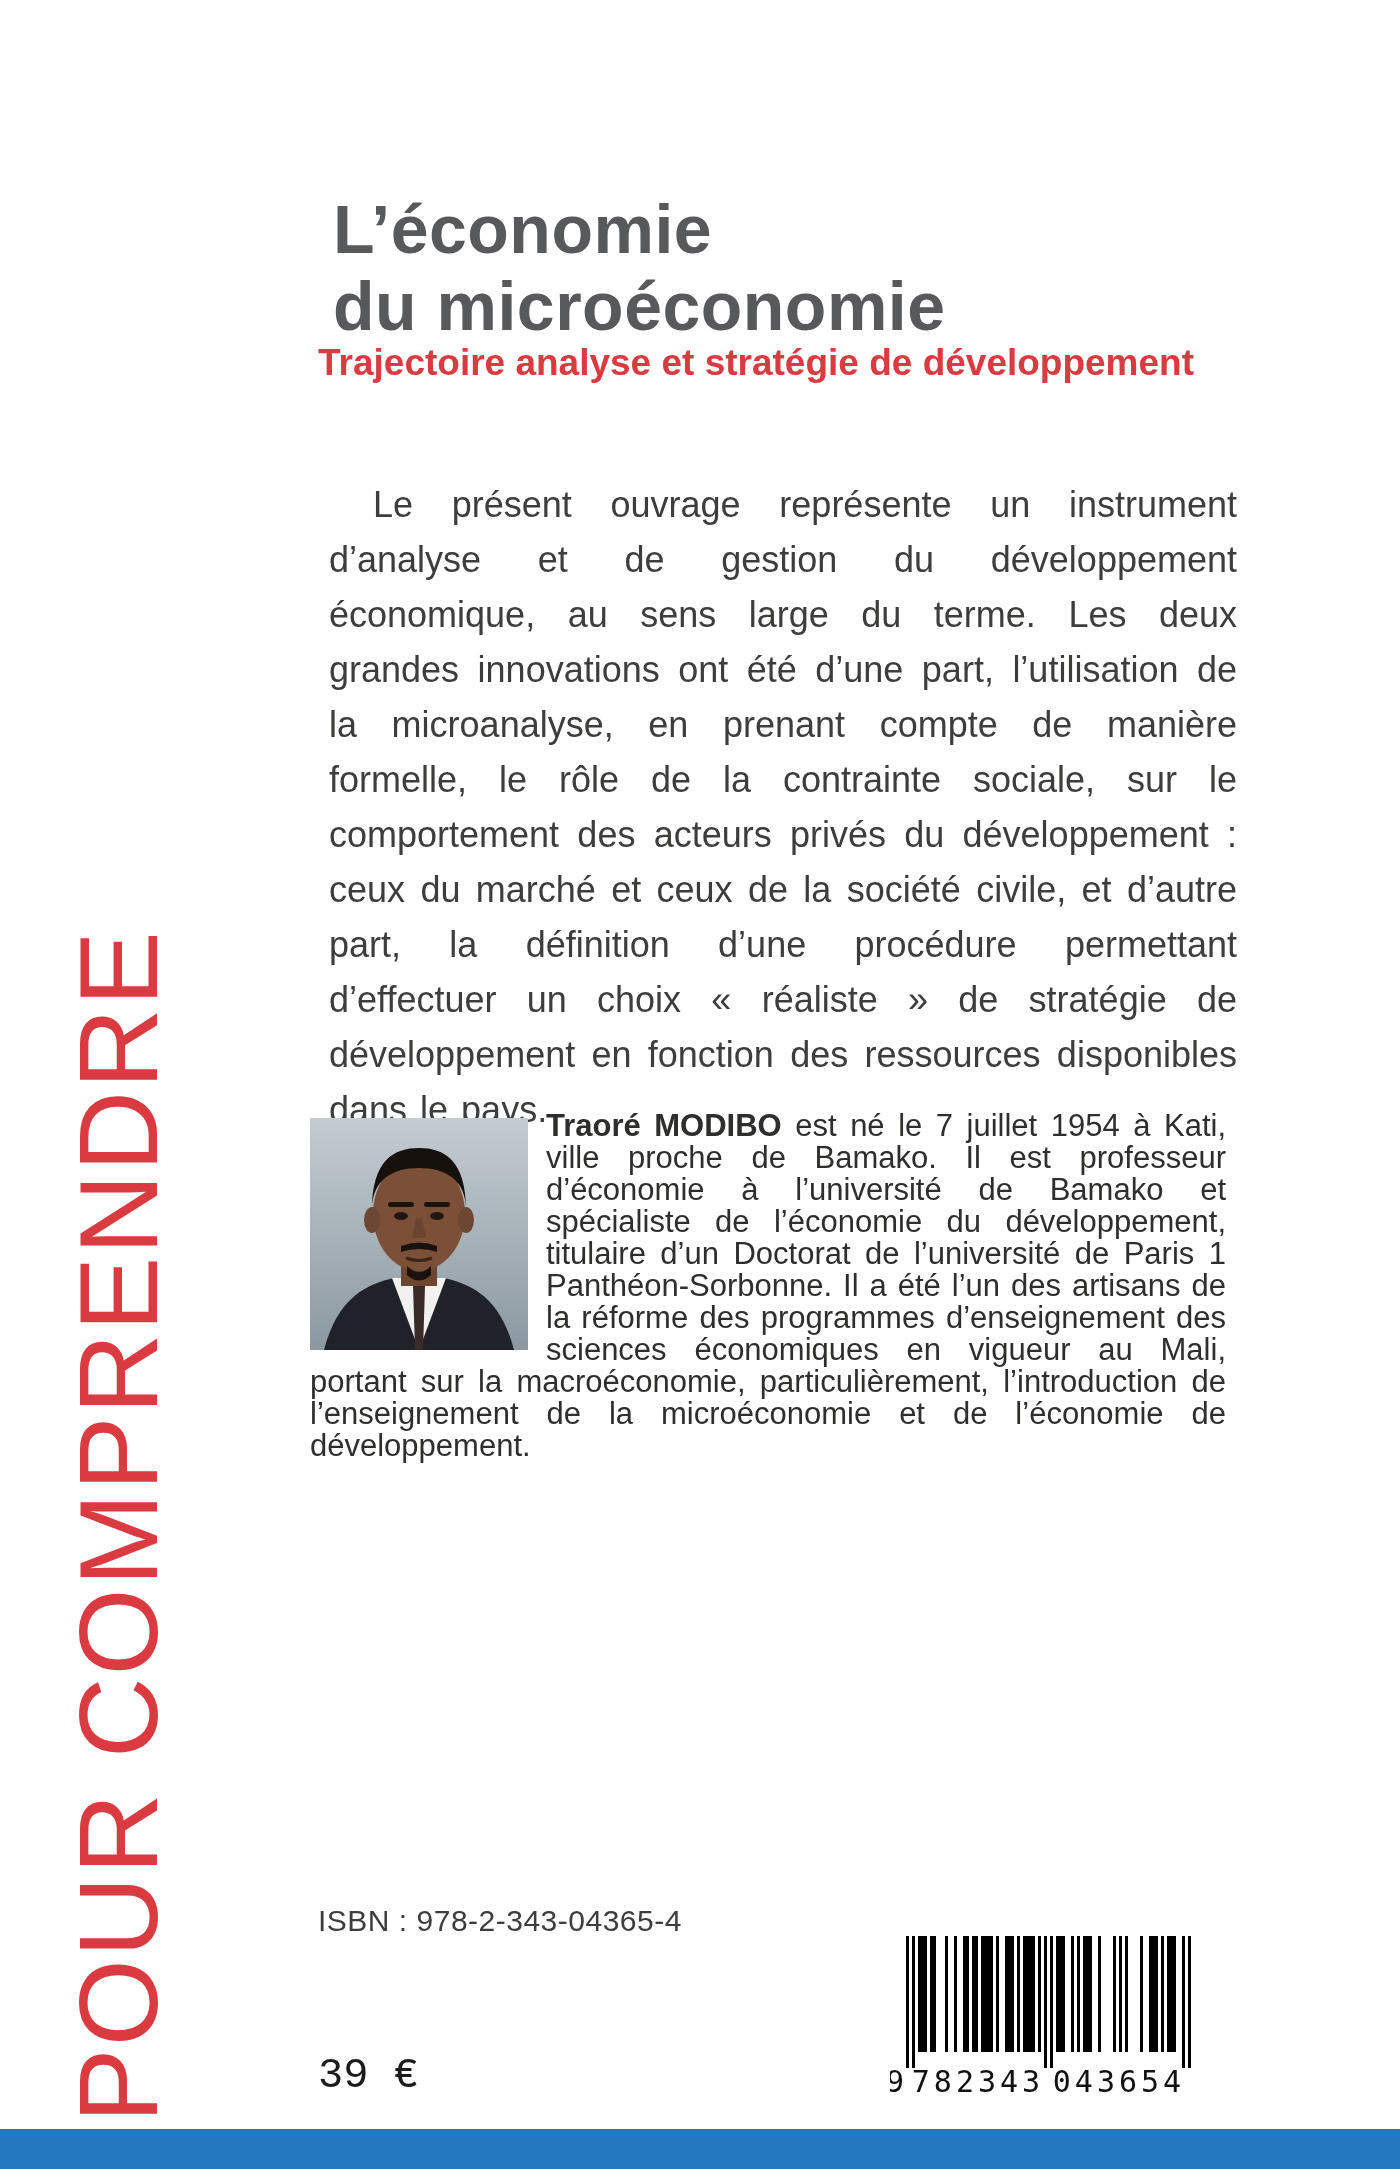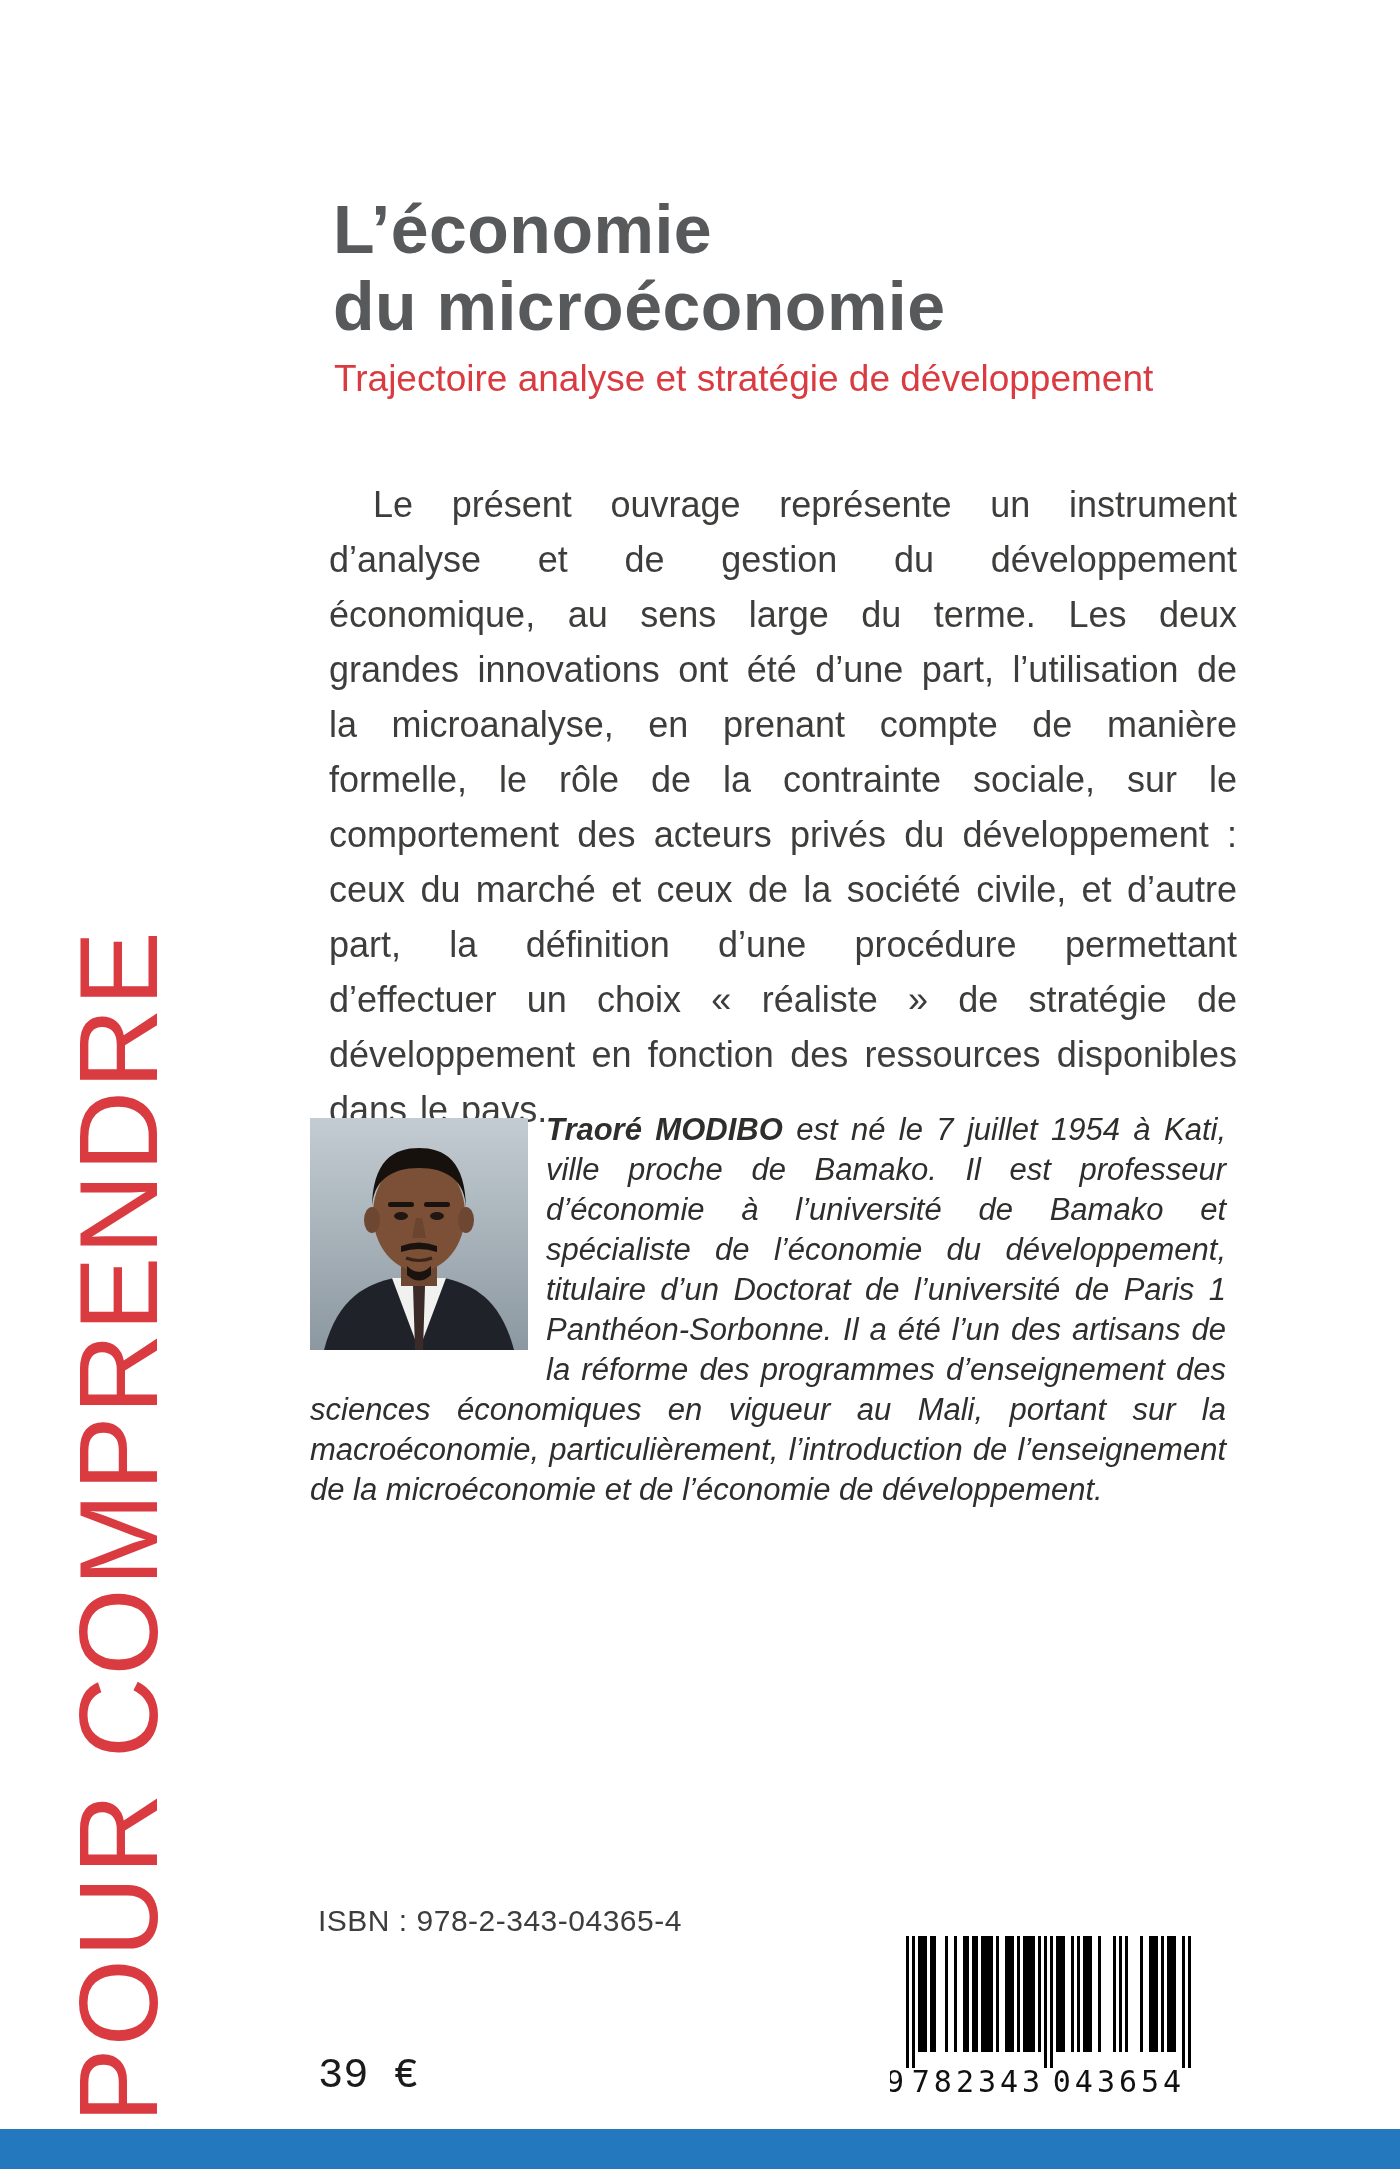--- a/index.html
+++ b/index.html
@@ -20,35 +20,35 @@
     color: var(--accent-red, #d93b41); white-space: nowrap;
   }
 
   .title {
     position: absolute; left: 318px; top: 176px; margin: 15px;
     font-size: 68px; line-height: 1.13; font-weight: 700; letter-spacing: .5px;
     color: var(--title-gray, #58595b);
   }
 
   .subtitle {
-    position: absolute; left: 318px; top: 342px; margin: 16px;
-    font-size: 37px; font-weight: 400;
+    position: absolute; left: 318px; top: 342px; margin: 0;
+    font-size: 37px; font-weight: 700;
     color: var(--accent-red, #d93b41);
   }
 
   .description {
     position: absolute; left: 318px; top: 466px; width: 908px; margin: 11px;
     font-size: 36px; line-height: 55px; text-align: justify; text-indent: 44px;
     word-spacing: 3px;
     color: var(--text-dark, #3d3d3c);
   }
 
   .bio {
     position: absolute; left: 310px; top: 1110px; width: 916px;
-    font-size: 31px; line-height: 40px; font-style: italic; text-align: justify;
+    font-size: 31px; line-height: 32px; text-align: justify;
     color: #2e2e2d;
   }
   .photo {
     float: left; width: 218px; height: 232px;
     margin: 8px 18px 6px 0;
     background: #a9b3ba; display: block;
   }
   .photo svg { display: block; }
   .bio-name { font-weight: bold; }
 

